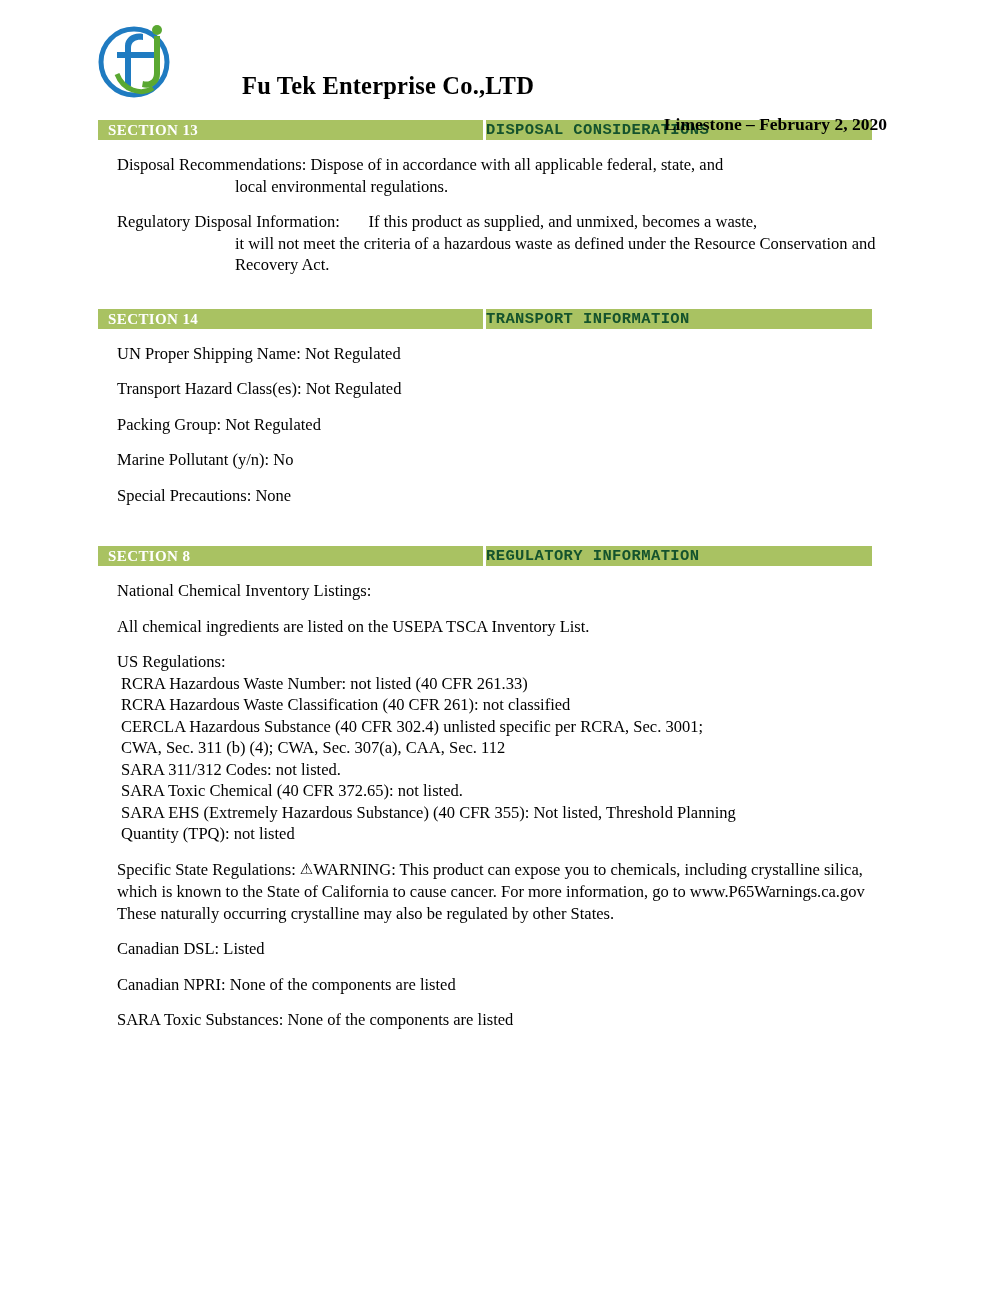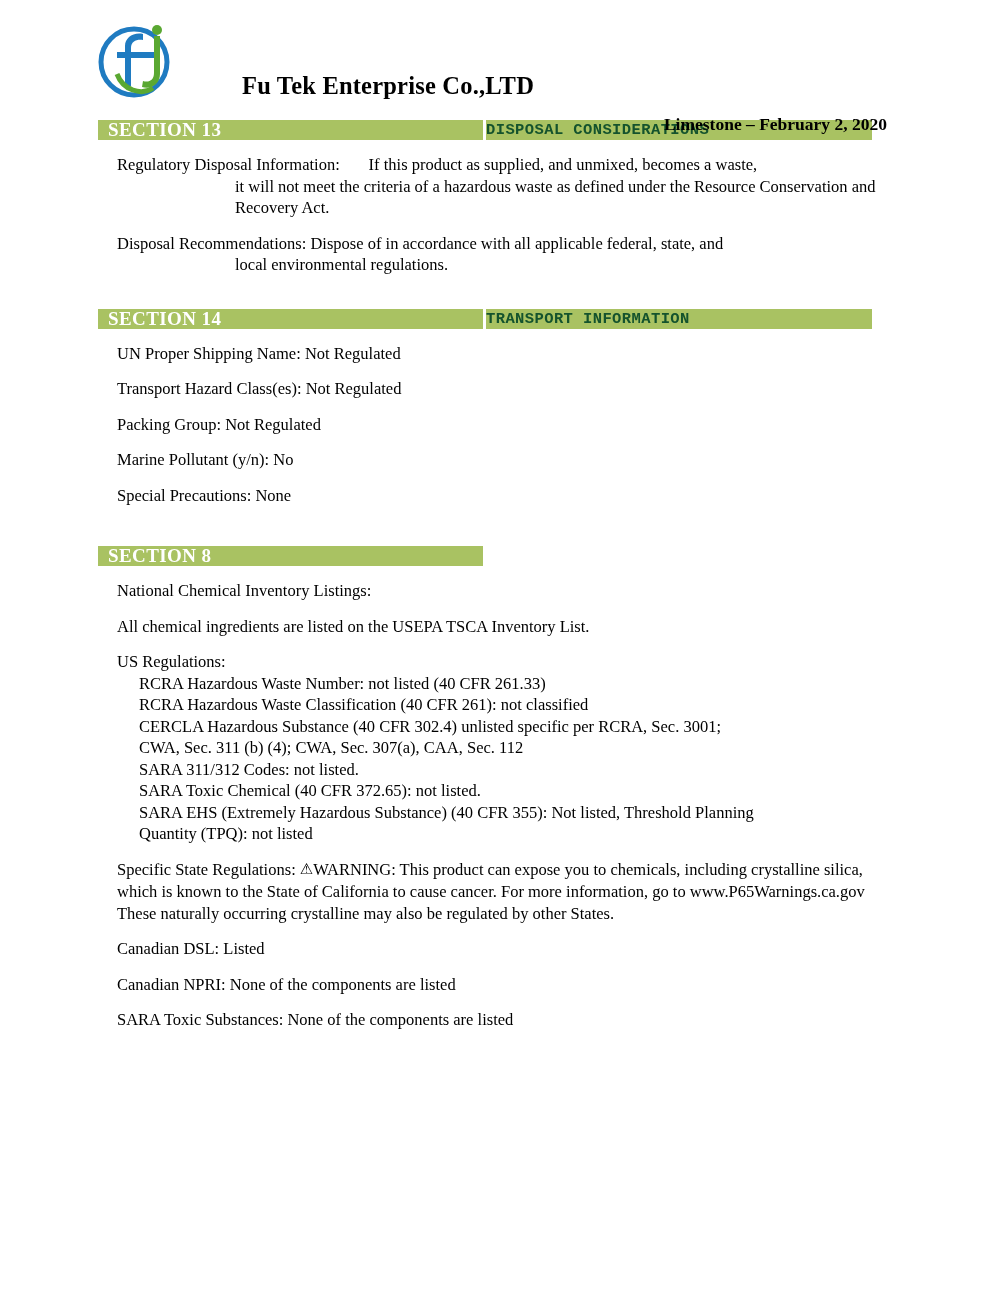--- a/index.html
+++ b/index.html
@@ -62,21 +62,21 @@
     margin: 0 0 0 98px;
     height: 20px;
     align-items: stretch;
   }
   .section-bar .left {
     width: 385px;
     background: #a9c262;
     color: #ffffff;
     font-family: "Liberation Serif", serif;
     font-weight: bold;
-    font-size: 19px;
+    font-size: 15px;
     letter-spacing: 0.4px;
     padding-left: 10px;
     box-sizing: border-box;
     line-height: 20px;
   }
   .section-bar .right {
     flex: 1;
     background: #a9c262;
     color: #14532d;
     font-family: Liberation Mono, monospace;
@@ -98,21 +98,21 @@
     font-size: 16.5px;
     line-height: 21.5px;
   }
   .para {
     margin-top: 14px;
   }
   .hang2 {
     padding-left: 118px;
   }
   .indent-list {
-    margin-left: 22px;
+    margin-left: 4px;
   }
   .spacer-13 { height: 33px; }
   .spacer-14 { height: 40px; }
   .warn-glyph {
     font-size: 15px;
     display: inline-block;
     transform: translateY(-1px);
   }
   .list-line { display: block; }
 </style>
@@ -137,29 +137,29 @@
   </div>
 
   <div class="section-bar">
     <div class="left">SECTION 13</div>
     <div class="gap"></div>
     <div class="right">DISPOSAL CONSIDERATIONS</div>
   </div>
 
   <div class="body-block">
     <div class="para">
+      <span>Disposal Recommendations:</span>
+      <span>Dispose of in accordance with all applicable federal, state, and</span>
+      <div class="hang2">local environmental regulations.</div>
+    </div>
+    <div class="para">
       <span>Regulatory Disposal Information:</span>
       &nbsp;&nbsp;&nbsp;&nbsp;&nbsp;
       <span>If this product as supplied, and unmixed, becomes a waste,</span>
       <div class="hang2">it will not meet the criteria of a hazardous waste as defined under the Resource Conservation and Recovery Act.</div>
-    </div>
-    <div class="para">
-      <span>Disposal Recommendations:</span>
-      <span>Dispose of in accordance with all applicable federal, state, and</span>
-      <div class="hang2">local environmental regulations.</div>
     </div>
   </div>
 
   <div class="spacer-13"></div>
 
   <div class="section-bar">
     <div class="left">SECTION 14</div>
     <div class="gap"></div>
     <div class="right">TRANSPORT INFORMATION</div>
   </div>
@@ -170,20 +170,21 @@
     <div class="para">Packing Group: Not Regulated</div>
     <div class="para">Marine  Pollutant  (y/n):  No</div>
     <div class="para">Special Precautions: None</div>
   </div>
 
   <div class="spacer-14"></div>
 
   <div class="section-bar">
     <div class="left">SECTION 8</div>
     <div class="gap"></div>
+    <div class="right">REGULATORY INFORMATION</div>
   </div>
 
   <div class="body-block">
     <div class="para">National Chemical Inventory Listings:</div>
     <div class="para">All chemical ingredients are listed on the USEPA TSCA Inventory List.</div>
 
     <div class="para">US Regulations:</div>
     <div class="indent-list">
       <div class="list-line">RCRA Hazardous Waste Number: not listed (40 CFR 261.33)</div>
       <div class="list-line">RCRA Hazardous Waste Classification (40 CFR 261): not classified</div>

